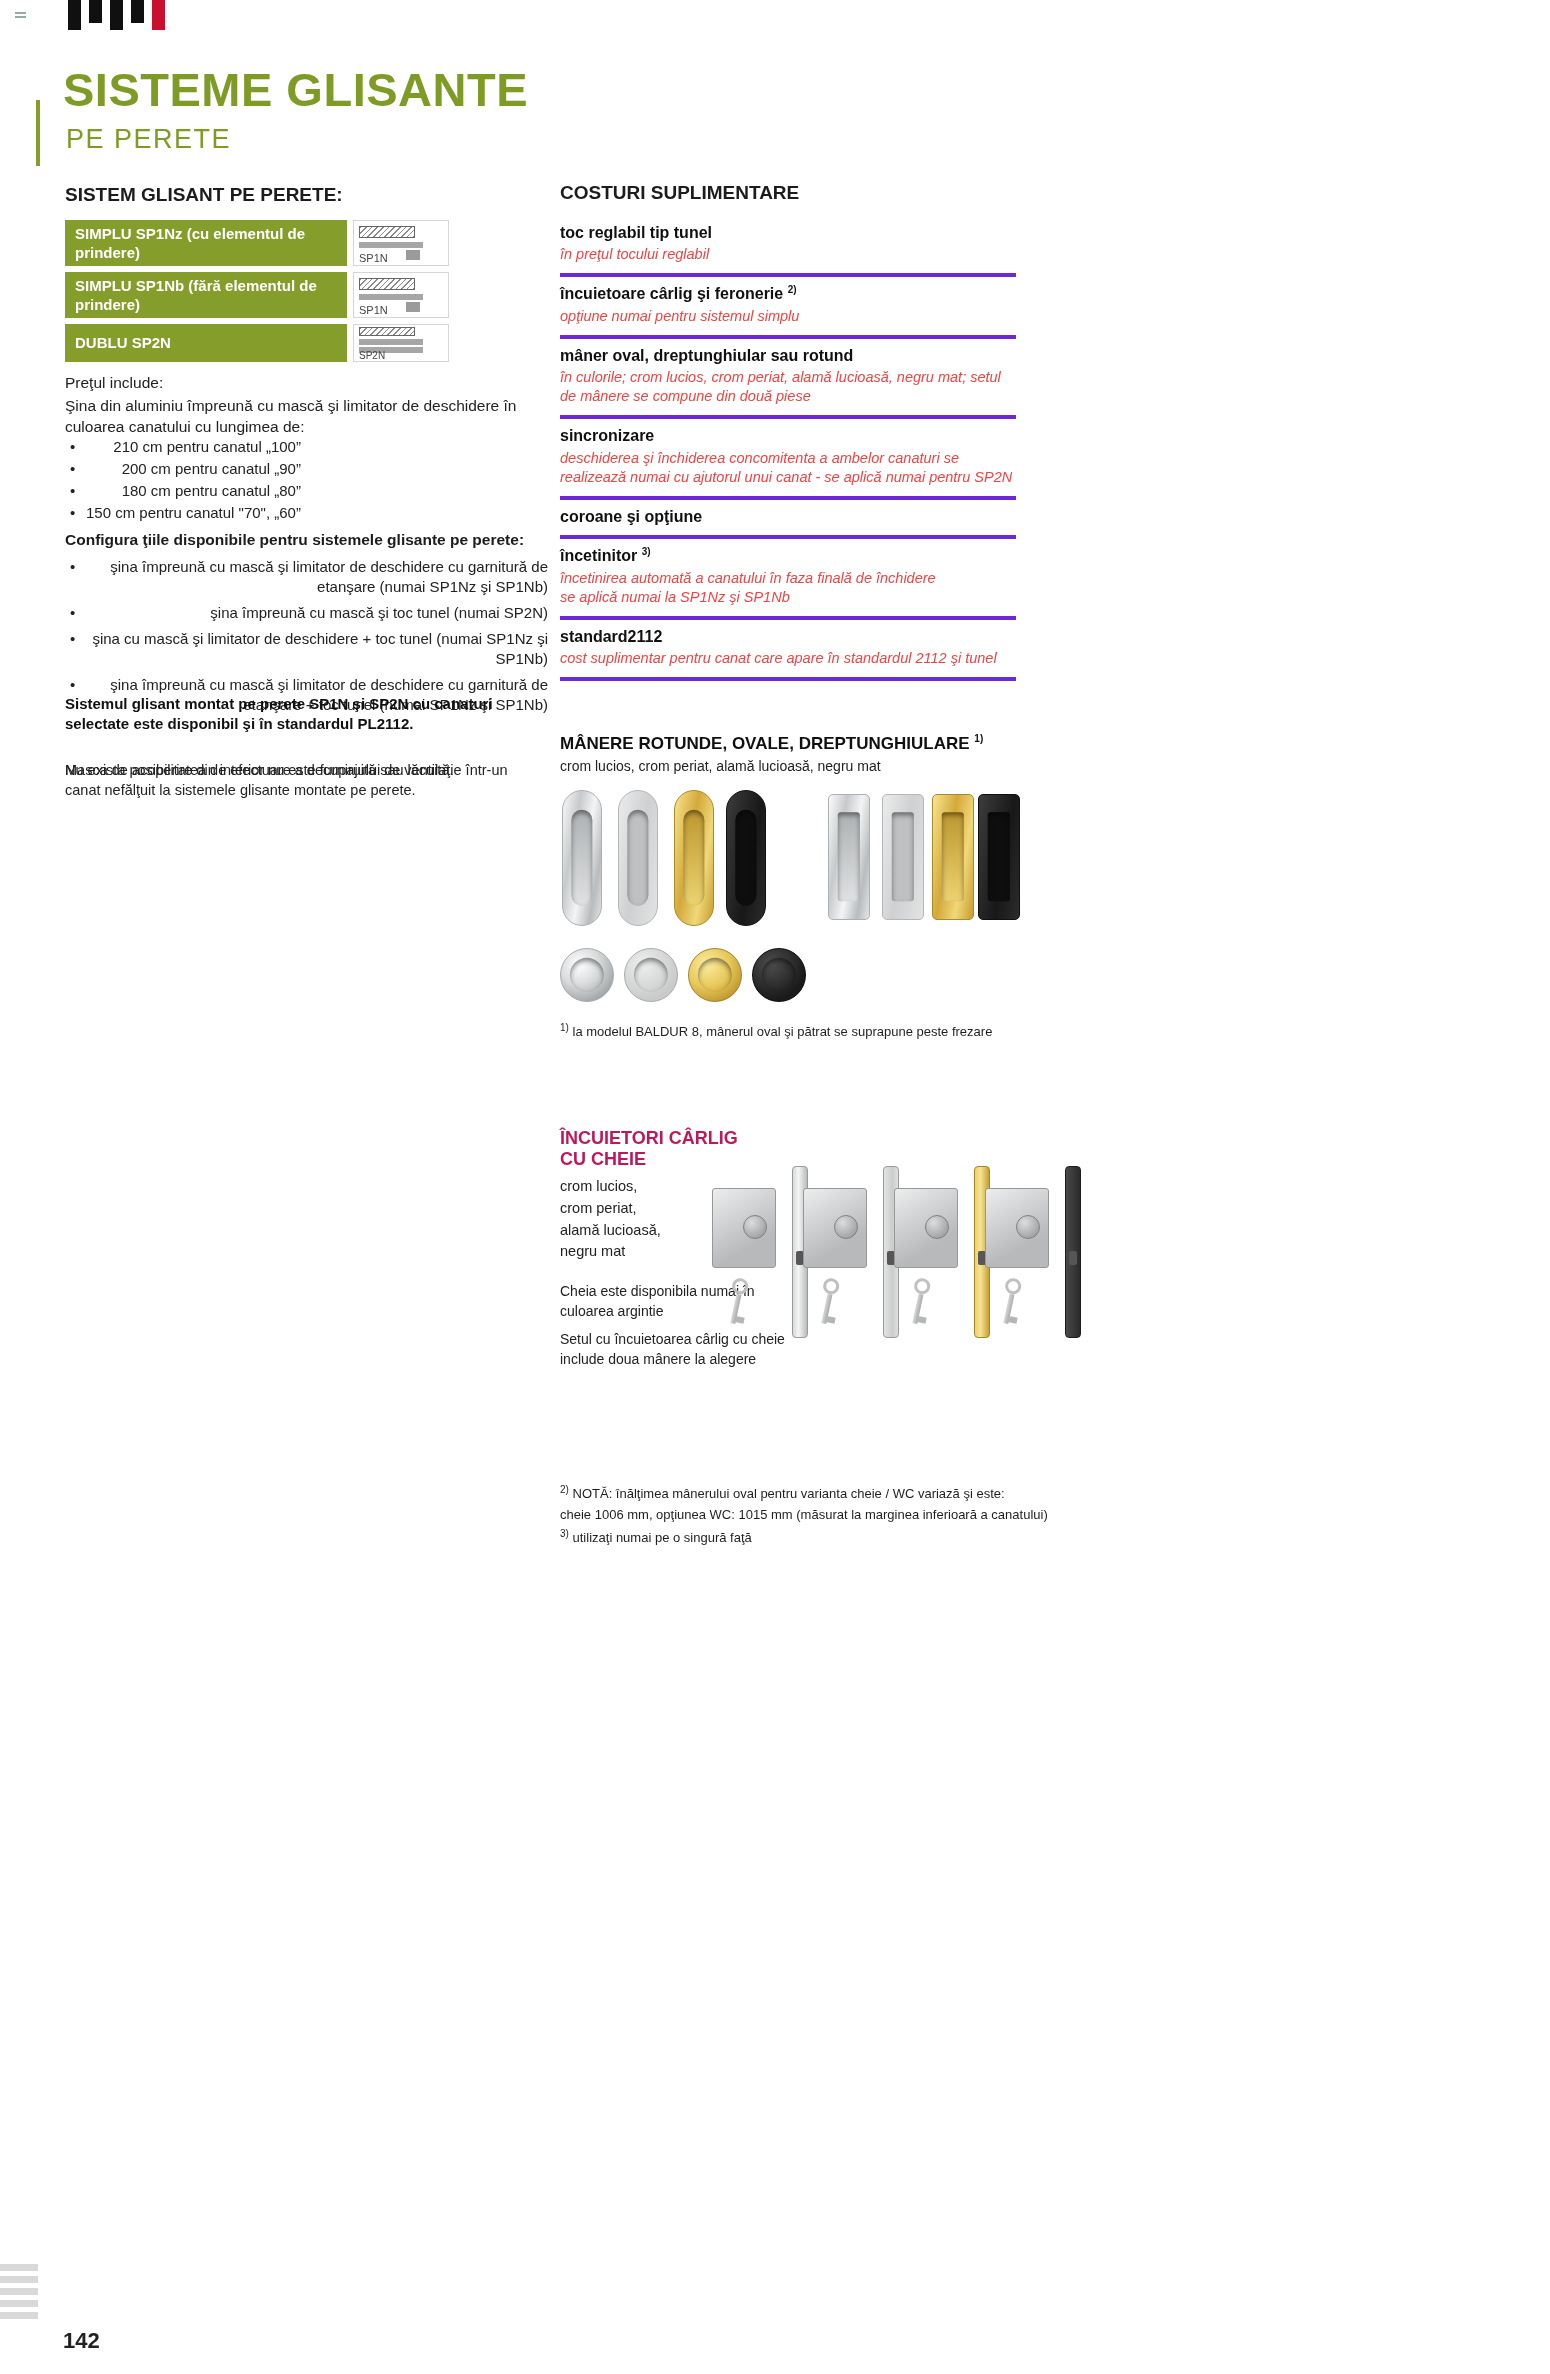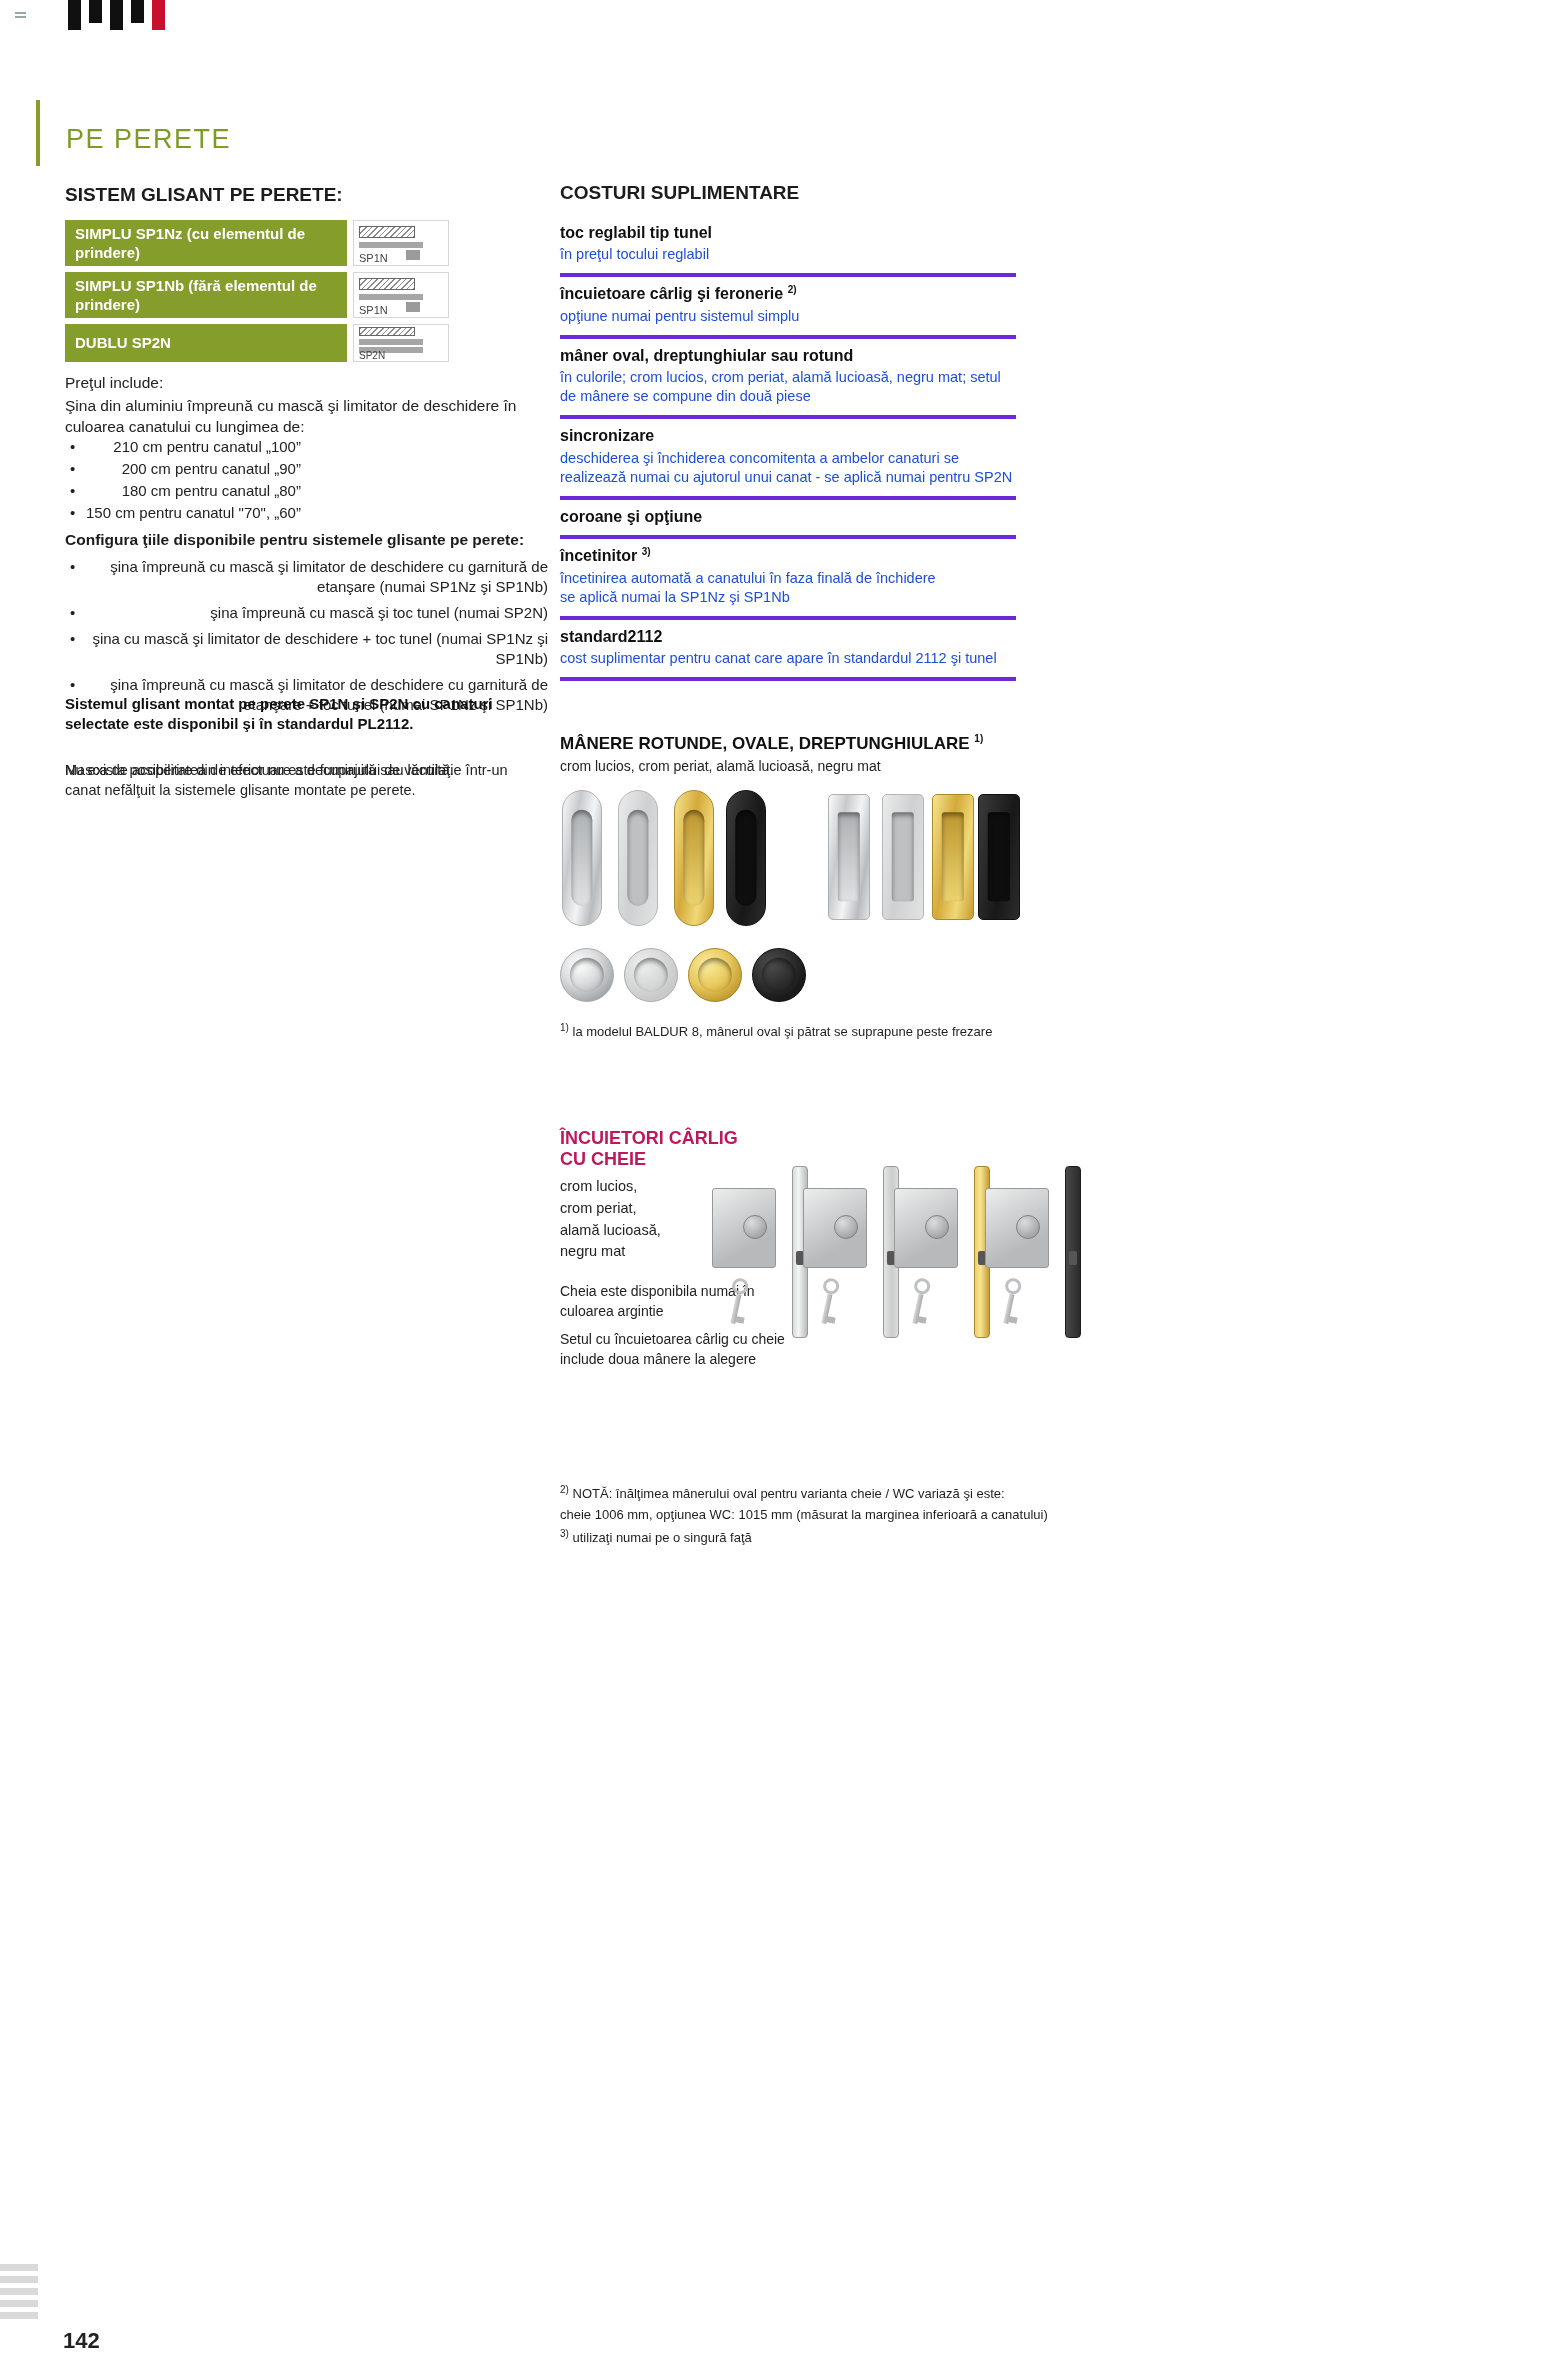--- a/index.html
+++ b/index.html
@@ -52,21 +52,21 @@
   #config-list li { margin-bottom:6px; }
   #bold-note { left:65px; top:694px; width:472px; font-size:15px; font-weight:700; line-height:1.35; color:#111; }
   #note1 { left:65px; top:760px; width:458px; font-size:14.5px; line-height:1.4; }
   #note2 { left:65px; top:760px; width:458px; font-size:14.5px; line-height:1.4; }
 
   
   #costs { left:560px; top:182px; width:456px; }
   #costs h2 { margin:0 0 12px 0; font-size:19px; font-weight:700; color:#1c1c1c; }
   .cost-item { border-bottom:4px solid #6d28d9; padding:7px 0 9px 0; }
   .cost-title { font-size:16px; font-weight:700; color:#101010; }
-  .cost-desc { font-size:14.5px; line-height:1.32; margin-top:3px; color:#1d4ed8; }
+  .cost-desc { font-size:14.5px; line-height:1.32; margin-top:3px; color:#ef4444;font-style:italic; }
   sup { font-size:10px; vertical-align:super; }
 
   
   #handles-head { left:560px; top:733px; width:470px; }
   #handles-head h3 { margin:0; font-size:17px; font-weight:700; color:#101010; }
   #handles-sub { font-size:14px; margin-top:4px; color:#222; }
 
   .handle { position:absolute; }
   .h-oval { width:40px; height:136px; border-radius:20px; top:790px; }
   .h-rect { width:42px; height:126px; border-radius:5px; top:794px; }
@@ -132,20 +132,21 @@
     </div>
   <div id="brand" class="abs">
     <div class="bar h1"></div>
     <div class="bar h2"></div>
     <div class="bar h1"></div>
     <div class="bar h2"></div>
     <div class="bar h1 red"></div>
   </div>
 
   <div id="title-rule" class="abs"></div>
+  <div id="page-title" class="abs">SISTEME GLISANTE</div>
   <div id="page-subtitle" class="abs">PE PERETE</div>
 
   <div id="left-title" class="abs">SISTEM GLISANT PE PERETE:</div>
 
   <div class="sys-row abs" style="top:220px; height:46px;">
     <div class="sys-box" style="height:46px;">
       <span><b>SIMPLU SP1Nz</b><span> (cu elementul de prindere)</span></span>
     </div>
     <div class="sys-diagram" style="height:46px;">
       <div class="wall"></div>

